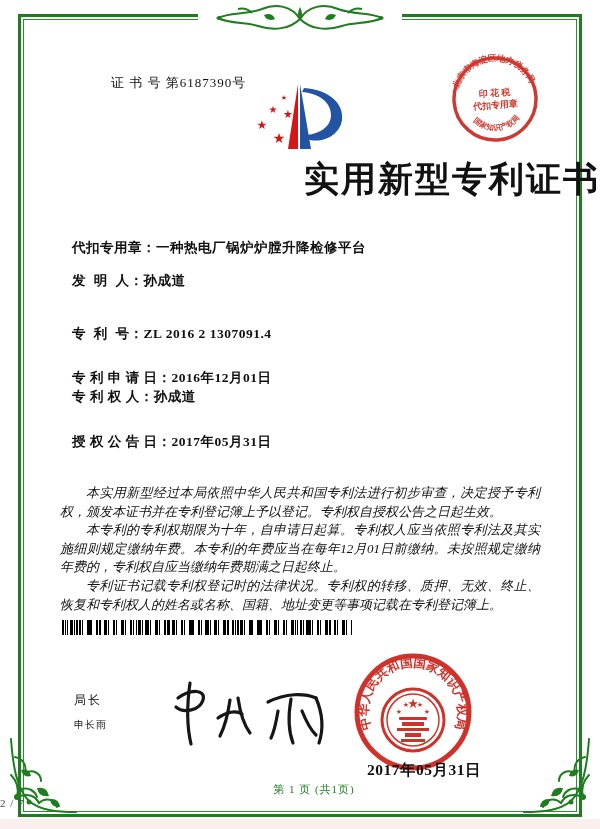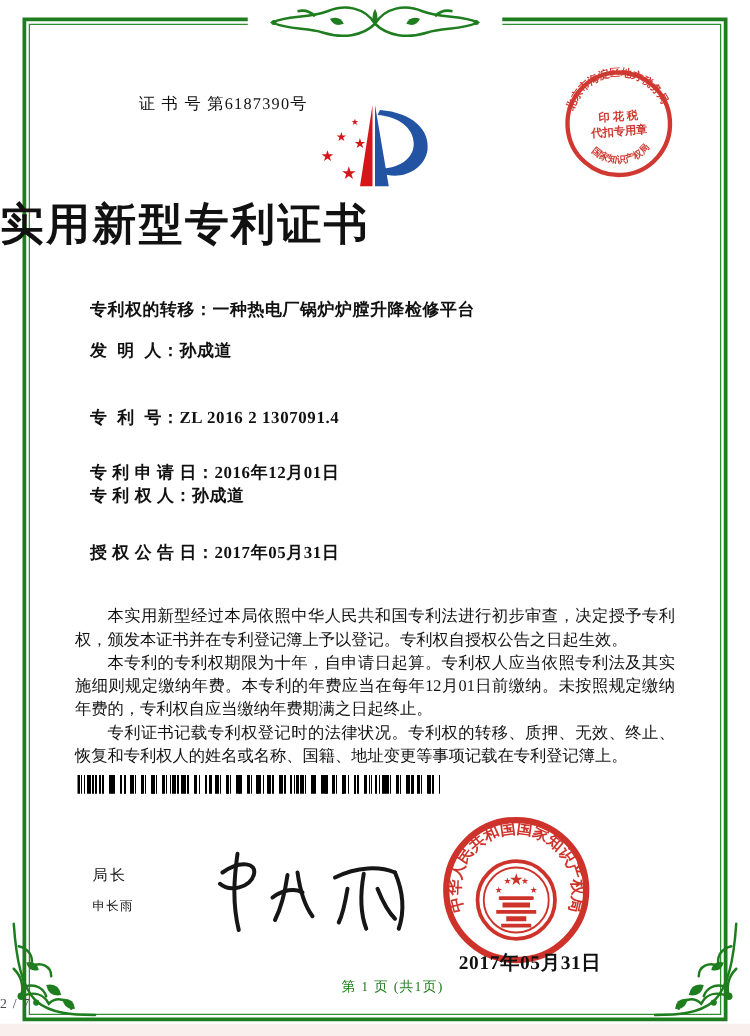--- a/index.html
+++ b/index.html
@@ -7,25 +7,25 @@
     width:600px;height:829px;position:relative;background:#fff;overflow:hidden;
     font-family:"Liberation Serif","DejaVu Serif",serif;color:#111;
   }
   .abs{position:absolute;}
   
   .frame{top:14px;left:18px;right:18px;bottom:12px;border:3px solid #1e7d1e;}
   .frame-inner{position:absolute;inset:2px;border:1px solid #2d8f2d;}
   .bottom-strip{left:0;right:0;bottom:0;height:10px;background:#f9efed;}
   
   .cert-no{left:72px;top:74px;font-size:13px;letter-spacing:1px;font-weight:500;white-space:pre;margin-left:39px;}
-  .title{left:0;right:0;top:156px;text-align:left;font-size:35px;font-weight:700;letter-spacing:2px;}
+  .title{left:0;right:0;top:156px;text-align:right;font-size:35px;font-weight:700;letter-spacing:2px;}
   .field{left:72px;font-size:13.5px;font-weight:600;white-space:pre;letter-spacing:.5px;}
   .f0{top:239px}.f1{top:272px}.f2{top:325px}.f3{top:369px}.f4{top:388px}.f5{top:433px}
   .body-text{left:60px;top:484px;width:480px;font-size:13px;line-height:18.6px;text-align:justify;}
-  .body-text p{margin:0;text-indent:2em;}
+  .body-text p{margin:0;text-indent:2em;font-style:italic;}
   .sig-title{left:74px;top:692px;font-size:12px;letter-spacing:2px;}
   .sig-name{left:74px;top:718px;font-size:10px;letter-spacing:1px;}
   .grant-date{left:367px;top:760px;font-size:15.5px;font-weight:700;letter-spacing:.5px;}
   .page-info{left:0;right:0;top:782px;text-align:center;font-size:11px;color:#1e7d1e;letter-spacing:1px;margin-left:28px;}
   .pdf-page{left:0;right:0;top:797px;font-size:11px;color:#4c4550;letter-spacing:1px;}
   
   .barcode{
     left:62px;top:620px;width:290px;height:15px;background-color:#fff;
     background-image:
       repeating-linear-gradient(90deg,#000 0 2px,transparent 2px 3px,#000 3px 4px,transparent 4px 8px,#000 8px 11px,transparent 11px 12px,#000 12px 13px,transparent 13px 17px),
@@ -121,21 +121,21 @@
   </text>
   <text fill="#cc2920" font-size="7.5" font-weight="700">
     <textPath href="#taxBotArc" startOffset="50%" text-anchor="middle">国家知识产权局</textPath>
   </text>
   <text x="46" y="43" text-anchor="middle" fill="#cc2920" font-size="9" font-weight="700">印 花 税</text>
   <text x="46" y="55" text-anchor="middle" fill="#cc2920" font-size="9" font-weight="700">代扣专用章</text>
 </svg>
 
 <div class="abs title">实用新型专利证书</div>
 
-<div class="abs field f0"><span>专利权的转移：</span><span>一种热电厂锅炉炉膛升降检修平台</span></div>
+<div class="abs field f0"><span>代扣专用章：</span><span>一种热电厂锅炉炉膛升降检修平台</span></div>
 <div class="abs field f1"><span>发  明  人：</span><span>孙成道</span></div>
 <div class="abs field f2"><span>专  利  号：</span><span>ZL 2016 2 1307091.4</span></div>
 <div class="abs field f3"><span>专 利 申 请 日：</span><span>2016年12月01日</span></div>
 <div class="abs field f4"><span>专 利 权 人：</span><span>孙成道</span></div>
 <div class="abs field f5"><span>授 权 公 告 日：</span><span>2017年05月31日</span></div>
 
 <div class="abs body-text">
   <p>本实用新型经过本局依照中华人民共和国专利法进行初步审查，决定授予专利权，颁发本证书并在专利登记簿上予以登记。专利权自授权公告之日起生效。</p>
   <p>本专利的专利权期限为十年，自申请日起算。专利权人应当依照专利法及其实施细则规定缴纳年费。本专利的年费应当在每年12月01日前缴纳。未按照规定缴纳年费的，专利权自应当缴纳年费期满之日起终止。</p>
   <p>专利证书记载专利权登记时的法律状况。专利权的转移、质押、无效、终止、恢复和专利权人的姓名或名称、国籍、地址变更等事项记载在专利登记簿上。</p>

